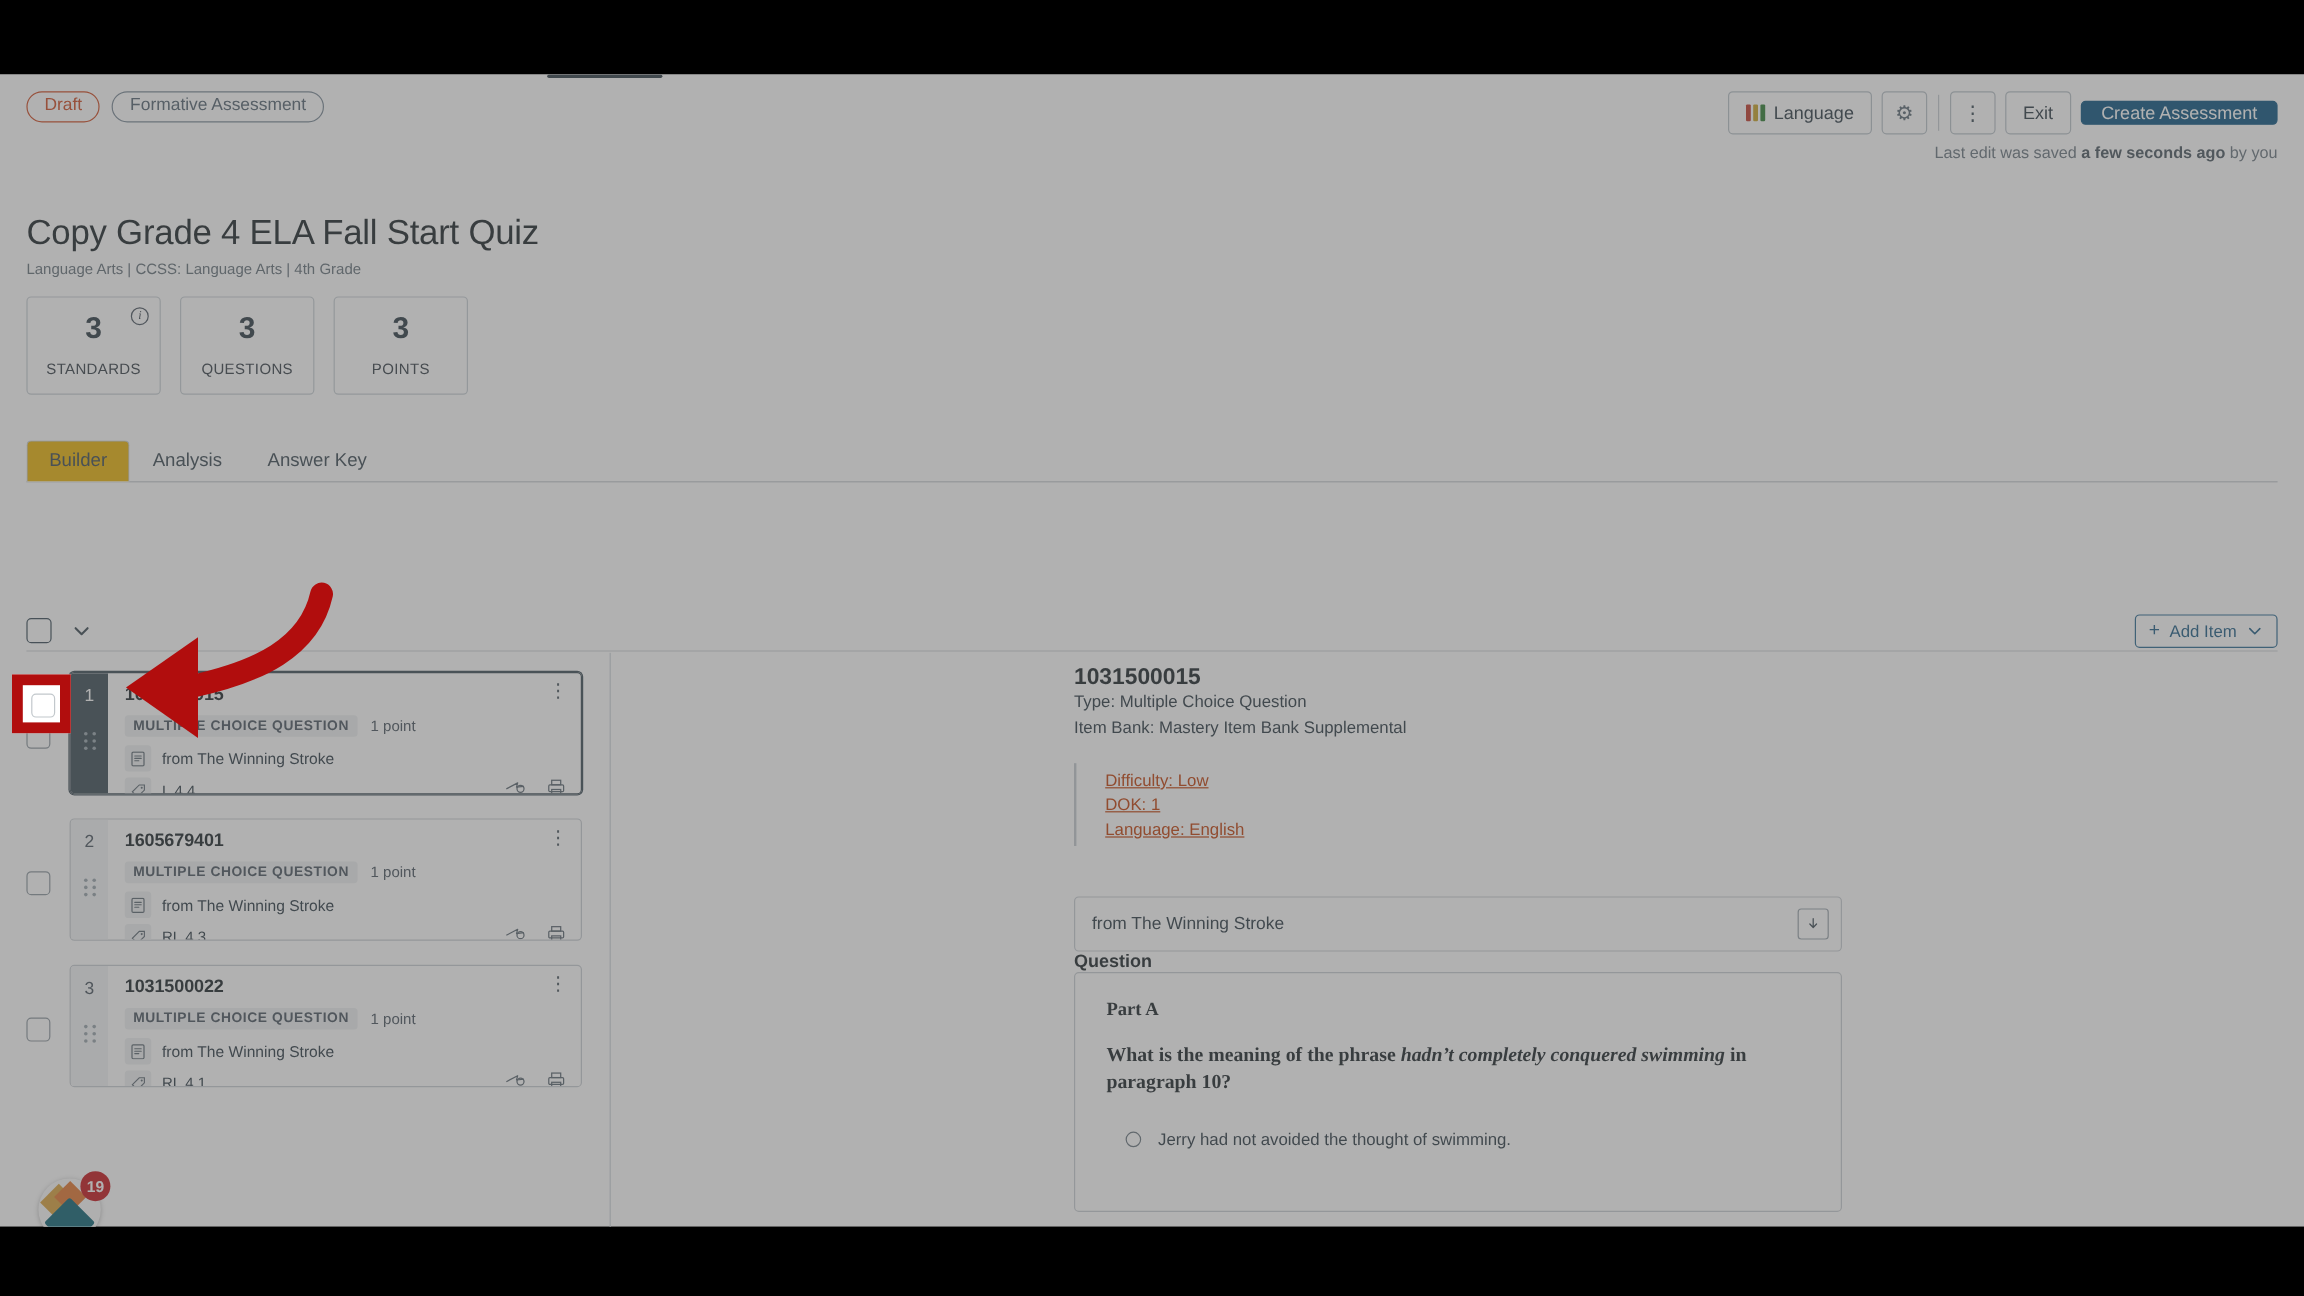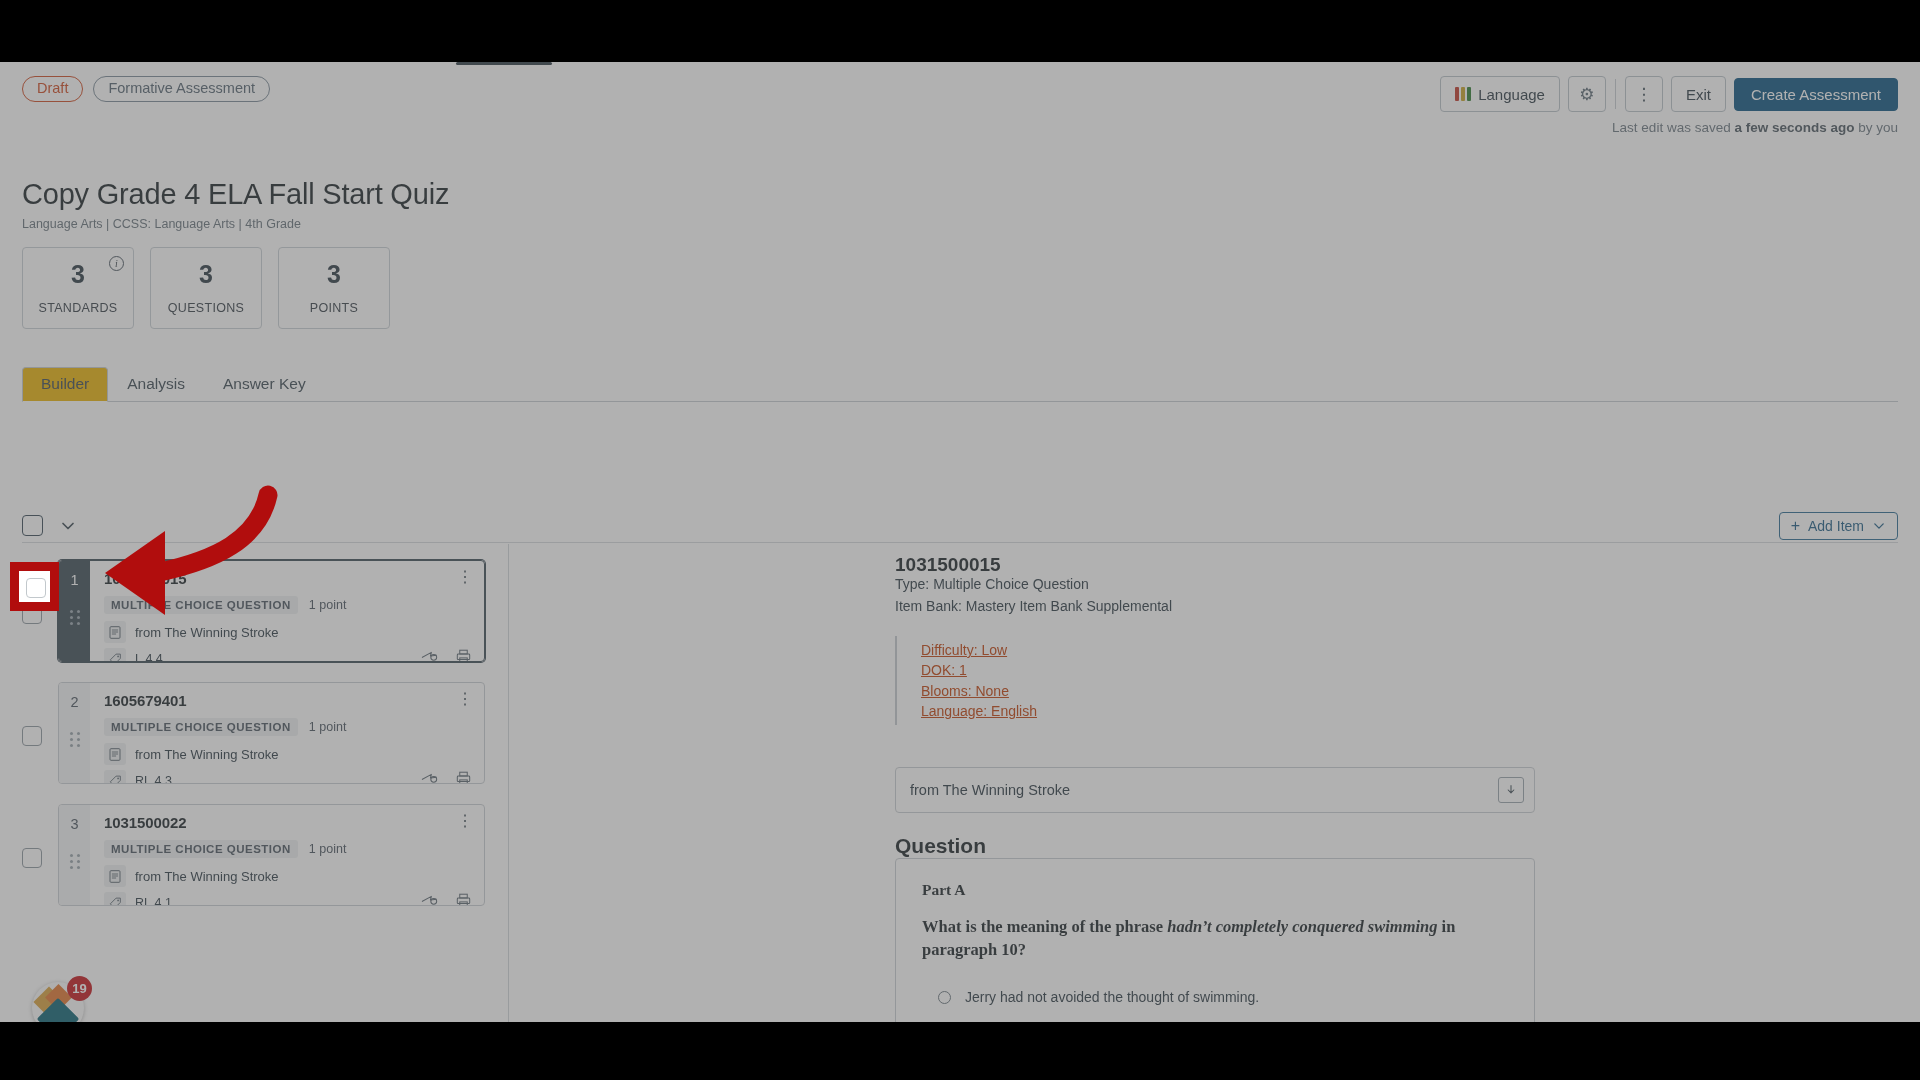--- a/index.html
+++ b/index.html
@@ -74,23 +74,24 @@
   .btn + .btn { margin-left: 8px; }
   .btn-icon { width: 38px; padding: 0; }
   .sep {
     width: 1px; height: 30px; background: #c7cdd1; margin: 0 9px;
   }
   .btn-primary {
     background: #0c5480;
     border-color: #0c5480;
     color: #ffffff;
     font-size: 15px;
-    height: 33px;
+    height: 20px;
     padding: 0 16px;
     margin-left: 8px;
+    align-items: flex-end;
   }
   .scorebars { display: inline-flex; gap: 2px; align-items: center; }
   .scorebars i { display: block; width: 4px; height: 14px; border-radius: 1px; }
   .gear { font-size: 17px; color: #5b6a75; }
   .kebab-v { letter-spacing: 0; font-size: 17px; color: #3c4c56; line-height: 1; }
 
   #saved-note {
     position: absolute;
     right: 22px; top: 44px;
     font-size: 13.5px;
@@ -307,21 +308,21 @@
   }
   #passage-expand {
     position: absolute; right: 10px; top: 9px;
     width: 26px; height: 26px;
     border: 1px solid #9aa4ac;
     border-radius: 3px;
     display: flex; align-items: center; justify-content: center;
     color: #3c4a54;
     cursor: pointer;
   }
-  #question-label { margin-top: 21px; font-size: 21px; font-weight: 700; color: #1c2429; }
+  #question-label { margin-top: 0; font-size: 15px; font-weight: 700; color: #1c2429; }
   #question-box {
     border: 1px solid #c9ced3;
     border-radius: 4px;
     padding: 22px 26px 16px 26px;
     min-height: 200px;
   }
   .serif { font-family: "Liberation Serif", serif; color: #1c2429; }
   #part-a { font-size: 15.5px; font-weight: 700; }
   #qtext { font-size: 16.5px; font-weight: 700; margin-top: 16px; line-height: 1.4; }
   #qtext i { font-style: italic; font-weight: 700; }
@@ -667,21 +668,20 @@
     </div>
 
     <div id="detail">
       <div id="detail-id">1031500015</div>
       <div class="detail-line">Type: Multiple Choice Question</div>
       <div class="detail-line" style="margin-top:6px">Item Bank: Mastery Item Bank Supplemental</div>
 
       <div id="detail-facts">
         <div>Difficulty: Low</div>
         <div>DOK: 1</div>
-        <div>Blooms: None</div>
         <div>Language: English</div>
       </div>
 
       <div id="passage-box">
         <span>from The Winning Stroke</span>
         <span id="passage-expand">
           <svg width="14" height="14" viewBox="0 0 16 16">
               <path d="M8 3v8M4.8 8 8 11.3 11.2 8" stroke="#3c4a54" stroke-width="1.2" fill="none" stroke-linecap="round" stroke-linejoin="round"></path>
             </svg>
         </span>

